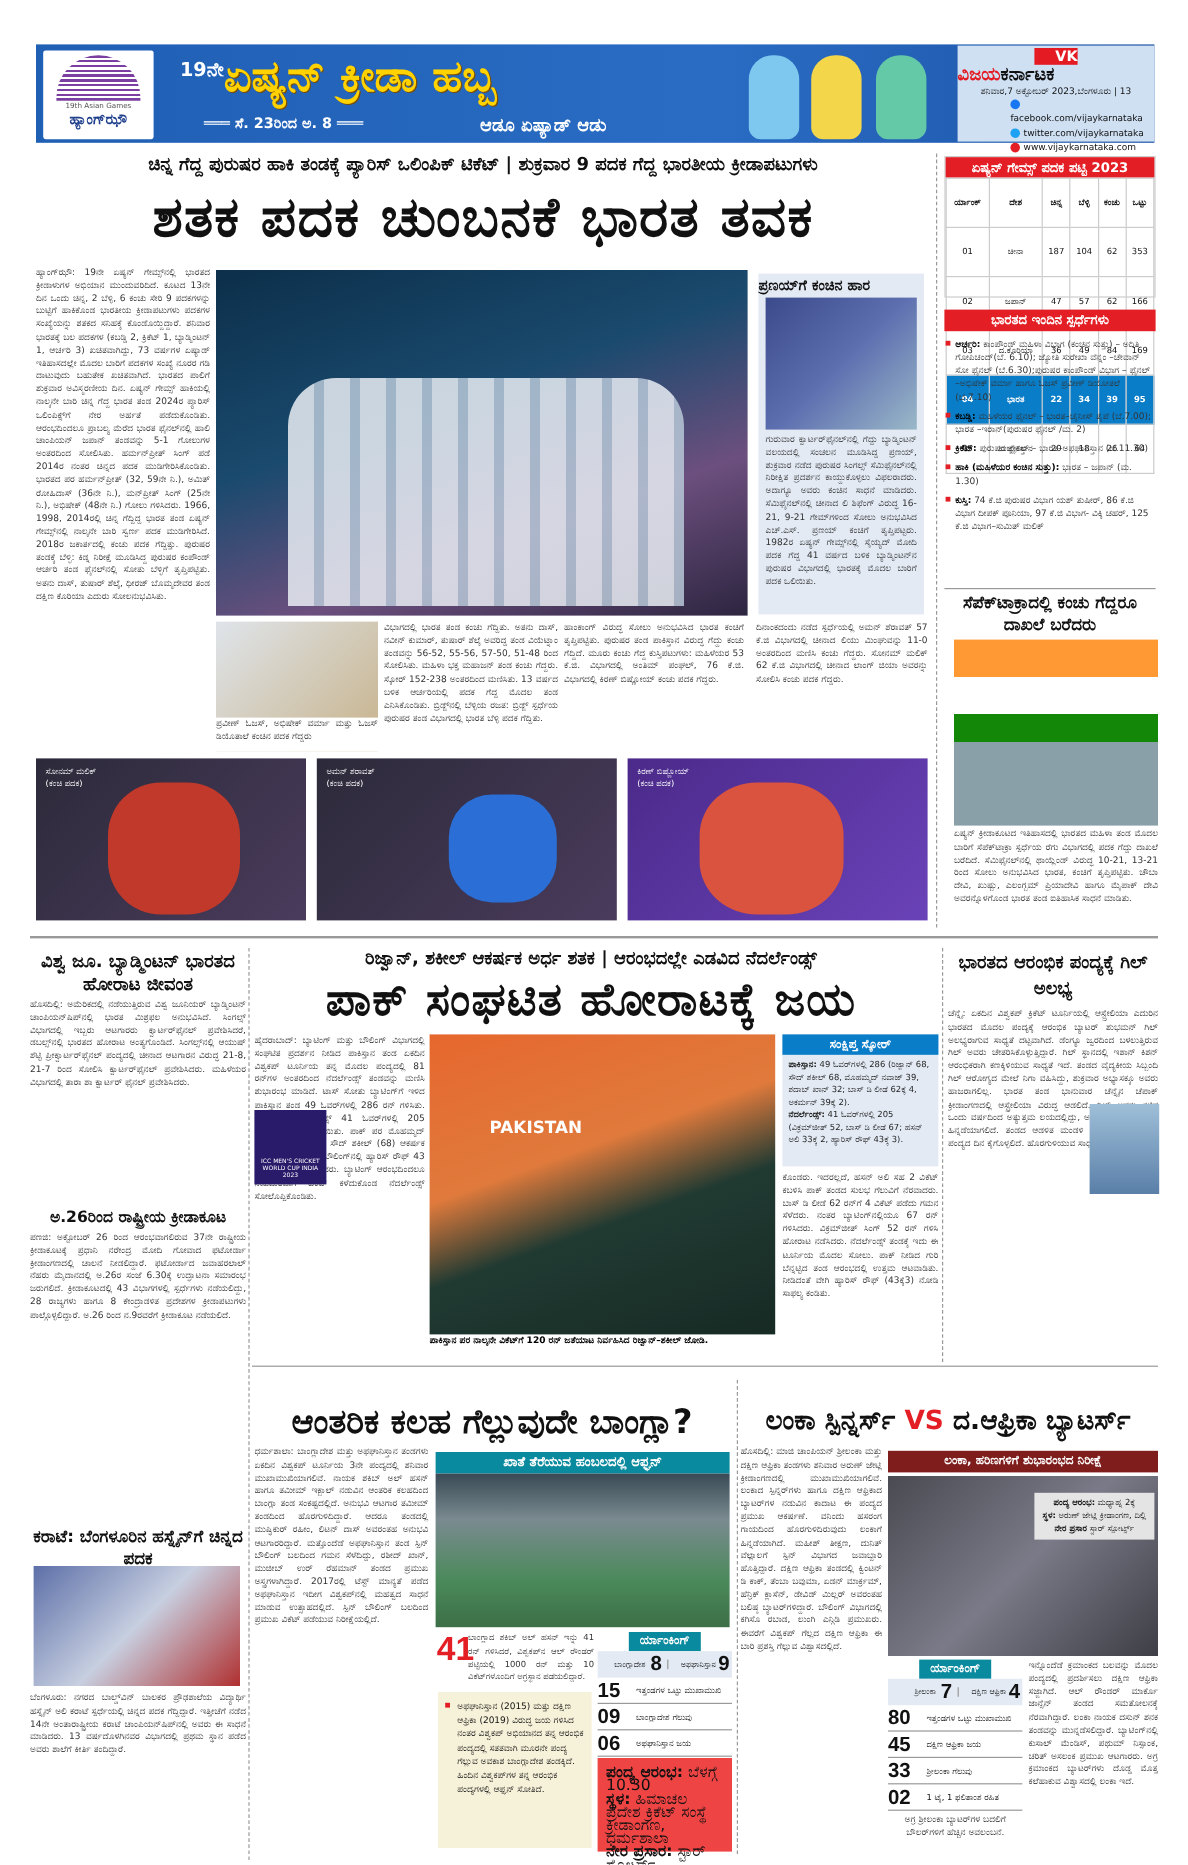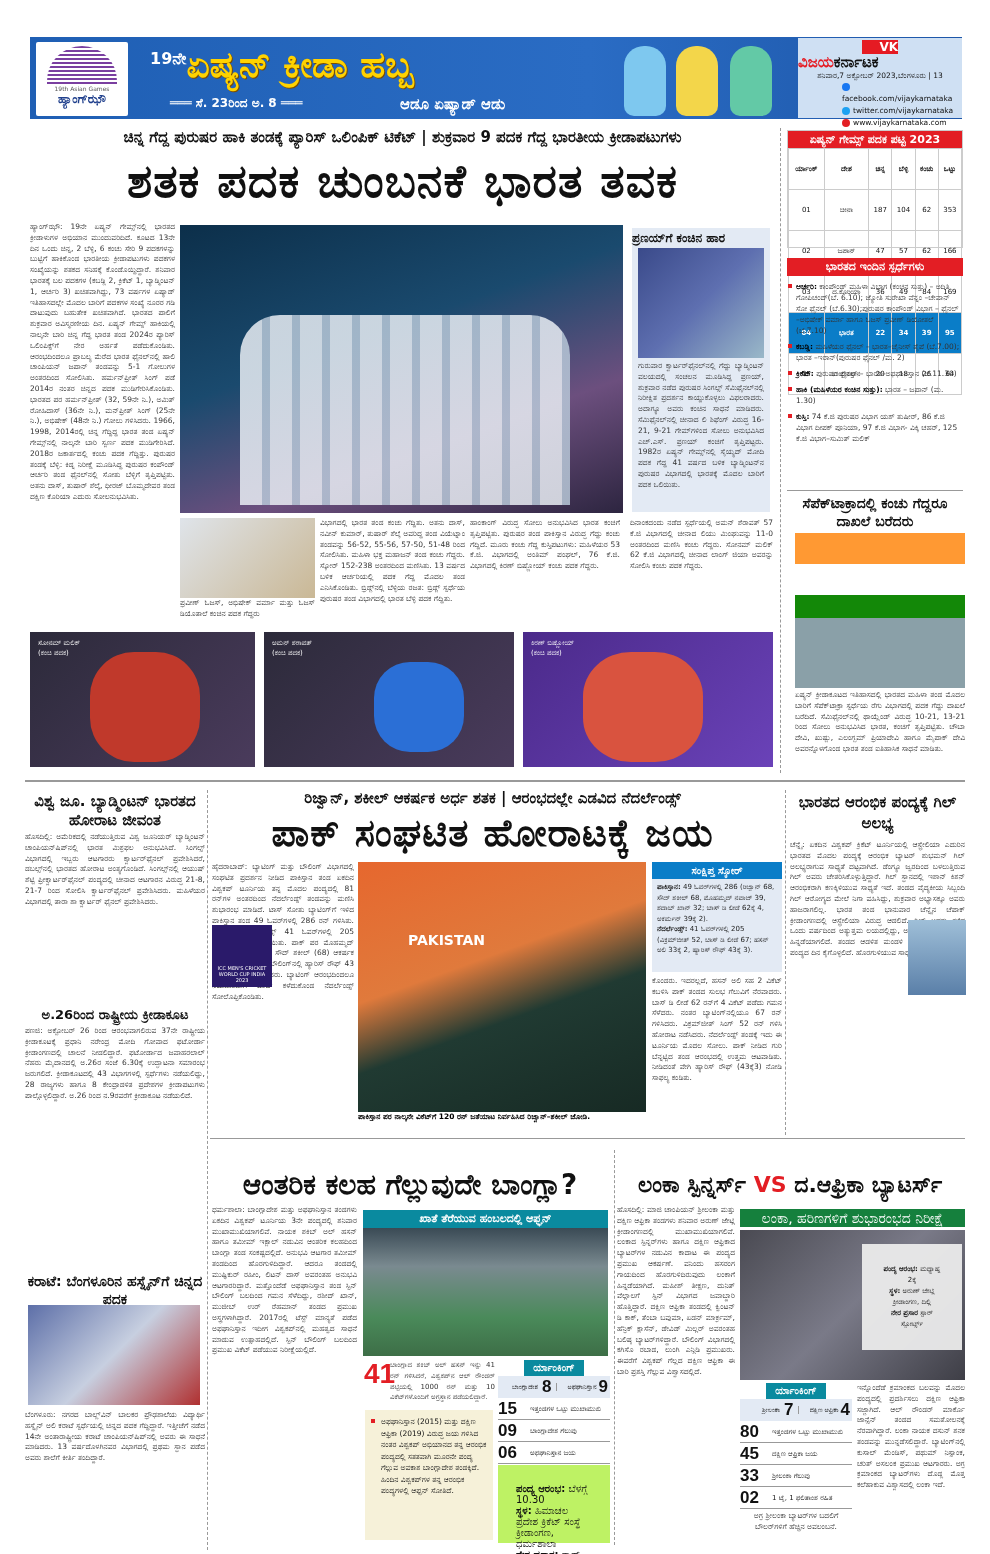--- a/index.html
+++ b/index.html
@@ -44,21 +44,21 @@
 .pranay{left:632px;top:228px;width:138px;height:284px;background:#e3eaf4}
 .pranay .hd{font-weight:bold;font-size:12px;text-align:left;margin-top:3px}
 .caption-tag{position:absolute;top:6px;left:8px;color:#fff;font-size:7px;line-height:10px}
 .score{left:652px;top:862px;width:130px;height:110px;background:#e3eaf4}
 .score .hd{background:#0a7dc8;color:#fff;font-weight:bold;text-align:center;height:17px;line-height:17px;font-size:10px}
 .score .body{padding:3px 5px;font-size:7px;line-height:10.5px;color:#222}
 .rank-hd{background:#0a8a9f;color:#fff;font-weight:bold;font-size:10px;text-align:center;height:16px;line-height:16px}
 .bignum{font-weight:900;font-size:17px;font-family:"Liberation Sans",sans-serif}
 .statrow{display:flex;align-items:center;border-bottom:1px solid #999;height:22px;font-size:7px}
 .statrow .bignum{width:32px}
-.info{background:#bef264;font-size:10px;line-height:11px;padding:18px}
+.info{background:#ef4444;font-size:13px;line-height:11px;padding:7px}
 .box-yellow{background:#f6f1d9;font-size:7.5px;line-height:11.5px;padding:6px 6px 6px 16px;position:relative}
 .box-yellow:before{content:"";position:absolute;left:6px;top:9px;width:4px;height:4px;background:#e31e24}
 .ph-dark{background:linear-gradient(135deg,#2c2a3a,#4a3b5c)}
 </style>
 </head>
 <body>
 
 <div class="abs banner"></div>
 <div class="abs banner-logo">
   <div class="mark"></div>
@@ -258,23 +258,23 @@
 </div>
 <div class="abs info" style="left:498px;top:1465px;width:112px;height:78px" id="bangla-info">
     <div><b>ಪಂದ್ಯ ಆರಂಭ:</b><span> ಬೆಳಗ್ಗೆ 10.30</span></div>
     <div><b>ಸ್ಥಳ:</b><span> ಹಿಮಾಚಲ ಪ್ರದೇಶ ಕ್ರಿಕೆಟ್ ಸಂಸ್ಥೆ ಕ್ರೀಡಾಂಗಣ, ಧರ್ಮಶಾಲಾ</span></div>
     <div><b>ನೇರ ಪ್ರಸಾರ:</b><span> ಸ್ಟಾರ್ ಸ್ಪೋರ್ಟ್ಸ್</span></div>
   </div>
 <div class="abs vrule" style="left:614px;top:1150px;height:395px"></div>
 
 <div class="abs headline" style="left:615px;top:1172px;width:350px;font-size:22px;line-height:26px;letter-spacing:0"><span>ಲಂಕಾ ಸ್ಪಿನ್ನರ್ಸ್</span> <span style="color:#e31e24">VS</span> <span>ದ.ಆಫ್ರಿಕಾ ಬ್ಯಾಟರ್ಸ್</span></div>
 <div class="abs txt" style="left:617px;top:1205px;width:118px;height:340px">ಹೊಸದಿಲ್ಲಿ: ಮಾಜಿ ಚಾಂಪಿಯನ್ ಶ್ರೀಲಂಕಾ ಮತ್ತು ದಕ್ಷಿಣ ಆಫ್ರಿಕಾ ತಂಡಗಳು ಶನಿವಾರ ಅರುಣ್ ಜೇಟ್ಲಿ ಕ್ರೀಡಾಂಗಣದಲ್ಲಿ ಮುಖಾಮುಖಿಯಾಗಲಿವೆ. ಲಂಕಾದ ಸ್ಪಿನ್ನರ್‌ಗಳು ಹಾಗೂ ದಕ್ಷಿಣ ಆಫ್ರಿಕಾದ ಬ್ಯಾಟರ್‌ಗಳ ನಡುವಿನ ಕಾದಾಟ ಈ ಪಂದ್ಯದ ಪ್ರಮುಖ ಆಕರ್ಷಣೆ. ವನಿಂದು ಹಸರಂಗ ಗಾಯದಿಂದ ಹೊರಗುಳಿದಿರುವುದು ಲಂಕಾಗೆ ಹಿನ್ನಡೆಯಾಗಿದೆ. ಮಹೀಶ್ ತೀಕ್ಷಣ, ದುನಿತ್ ವೆಲ್ಲಾಲಗೆ ಸ್ಪಿನ್ ವಿಭಾಗದ ಜವಾಬ್ದಾರಿ ಹೊತ್ತಿದ್ದಾರೆ. ದಕ್ಷಿಣ ಆಫ್ರಿಕಾ ತಂಡದಲ್ಲಿ ಕ್ವಿಂಟನ್ ಡಿ ಕಾಕ್, ತೆಂಬಾ ಬವುಮಾ, ಏಡನ್ ಮಾರ್ಕ್ರಮ್, ಹೆನ್ರಿಕ್ ಕ್ಲಾಸೆನ್, ಡೇವಿಡ್ ಮಿಲ್ಲರ್ ಅವರಂತಹ ಬಲಿಷ್ಠ ಬ್ಯಾಟರ್‌ಗಳಿದ್ದಾರೆ. ಬೌಲಿಂಗ್ ವಿಭಾಗದಲ್ಲಿ ಕಗಿಸೊ ರಬಾಡ, ಲುಂಗಿ ಎನ್ಗಿಡಿ ಪ್ರಮುಖರು. ಈವರೆಗೆ ವಿಶ್ವಕಪ್ ಗೆಲ್ಲದ ದಕ್ಷಿಣ ಆಫ್ರಿಕಾ ಈ ಬಾರಿ ಪ್ರಶಸ್ತಿ ಗೆಲ್ಲುವ ವಿಶ್ವಾಸದಲ್ಲಿದೆ.</div>
-<div class="abs" style="left:740px;top:1209px;width:225px;height:18px;background:#15803d;color:#fff;font-weight:normal;font-size:14px;text-align:center;line-height:18px">ಲಂಕಾ, ಹರಿಣಗಳಿಗೆ ಶುಭಾರಂಭದ ನಿರೀಕ್ಷೆ</div>
+<div class="abs" style="left:740px;top:1209px;width:225px;height:18px;background:#7f1d1d;color:#fff;font-weight:bold;font-size:10px;text-align:center;line-height:18px">ಲಂಕಾ, ಹರಿಣಗಳಿಗೆ ಶುಭಾರಂಭದ ನಿರೀಕ್ಷೆ</div>
 <div class="abs photo" style="left:740px;top:1230px;width:225px;height:150px;background:linear-gradient(135deg,#4a4a52,#7a7a88 50%,#3e3e46)"></div>
-<div class="abs" style="left:862px;top:1244px;width:100px;background:rgba(235,235,235,.95);font-size:7px;line-height:11px;text-align:center;padding:20px" id="lanka-info">
+<div class="abs" style="left:862px;top:1244px;width:100px;background:rgba(235,235,235,.95);font-size:7px;line-height:11px;text-align:center;padding:3px" id="lanka-info">
     <div><b>ಪಂದ್ಯ ಆರಂಭ:</b><span> ಮಧ್ಯಾಹ್ನ 2ಕ್ಕೆ</span></div>
     <div><b>ಸ್ಥಳ:</b><span> ಅರುಣ್ ಜೇಟ್ಲಿ ಕ್ರೀಡಾಂಗಣ, ದಿಲ್ಲಿ</span></div>
     <div><b>ನೇರ ಪ್ರಸಾರ</b><span> ಸ್ಟಾರ್ ಸ್ಪೋರ್ಟ್ಸ್</span></div>
   </div>
 <div class="abs" style="left:740px;top:1383px;width:112px">
   <div class="rank-hd" style="width:60px;margin:0 auto">ರ್ಯಾಂಕಿಂಗ್</div>
   <div style="display:flex;background:#e3eaf4;font-size:6.5px;align-items:center;height:22px">
     <span style="flex:1;text-align:right">ಶ್ರೀಲಂಕಾ</span>
       <span class="bignum" style="padding:0 4px">7</span>
     <span style="flex:1;text-align:right;border-left:1px solid #999">ದಕ್ಷಿಣ ಆಫ್ರಿಕಾ</span>

